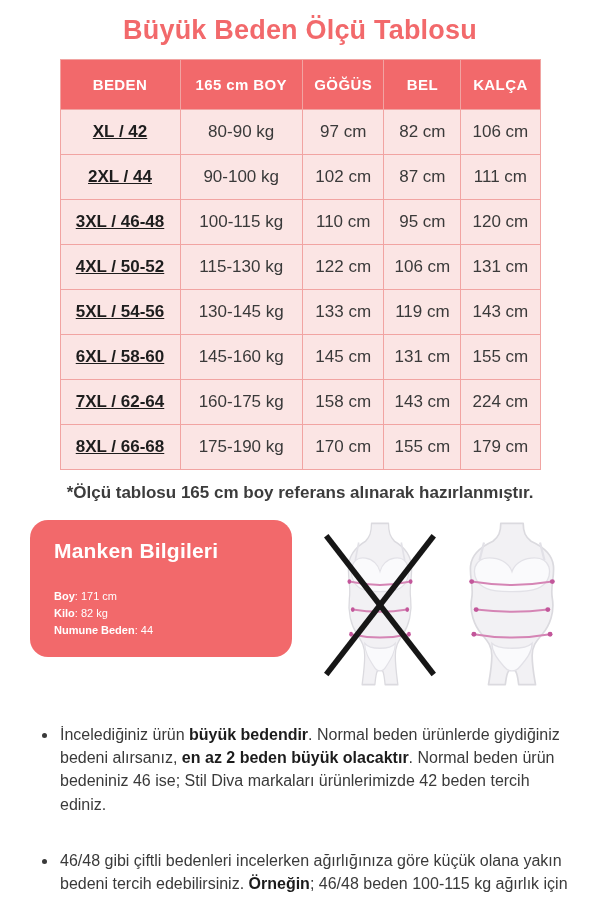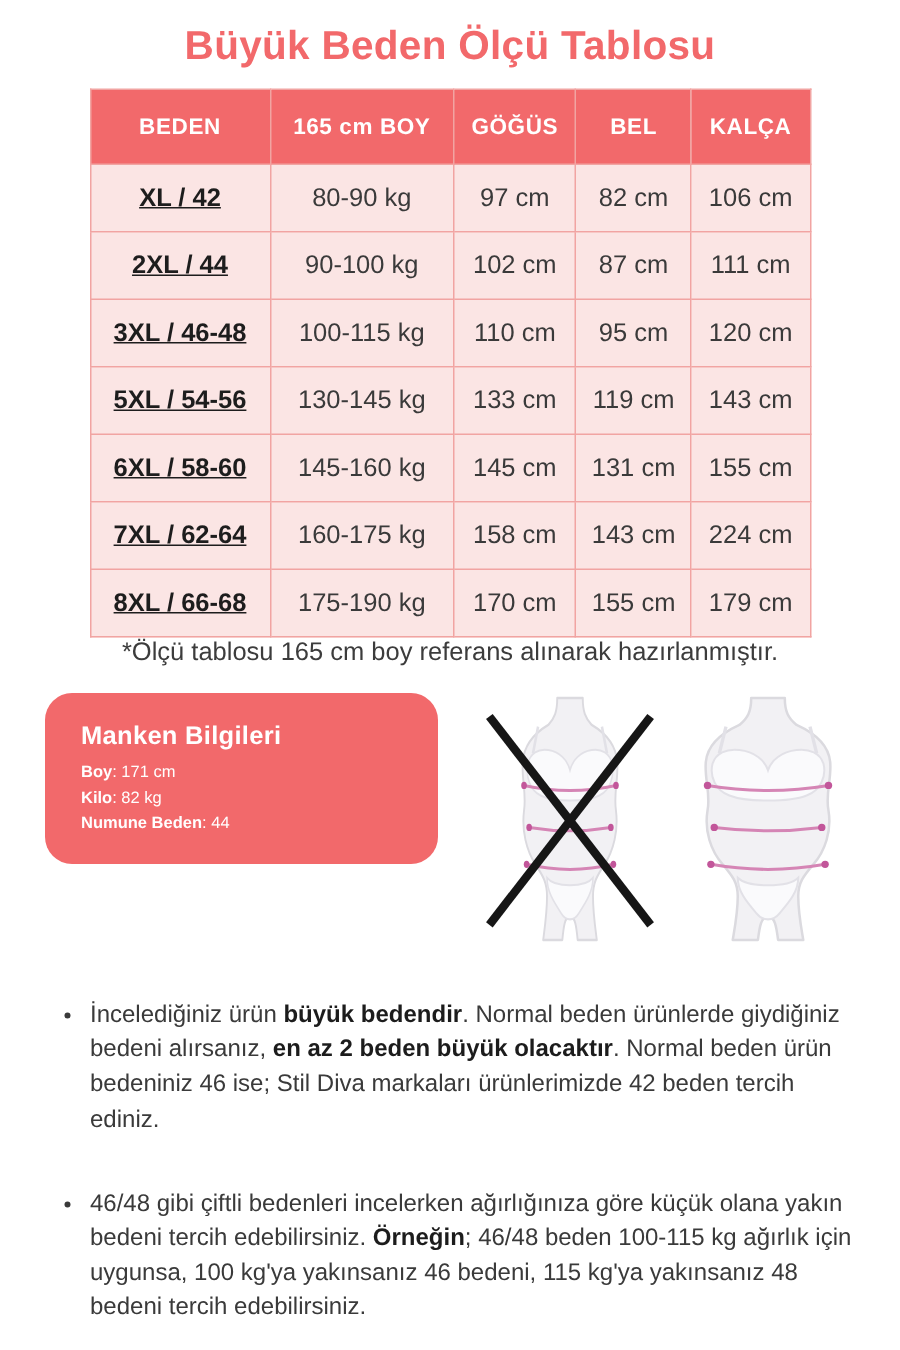--- a/index.html
+++ b/index.html
@@ -47,41 +47,43 @@
     color: #3a3a3a;
     height: 45px;
     border: 1px solid var(--border-pink);
   }
   .size-table td:first-child { font-weight: 700; color: #1d1d1d; text-decoration: underline; }
 
   .footnote {
     text-align: center;
     font-size: 17px;
     color: #3c3c3c;
+    margin-top: 13px;
+    font-weight: bold;
   }
 
   .model-row {
     display: flex;
     align-items: flex-start;
     margin-top: 17px;
     padding-left: 30px;
     height: 170px;
   }
   .model-box {
     background: var(--accent);
     color: #ffffff;
     border-radius: 18px;
     padding: 19px 24px 18px 24px;
     width: 262px;
     flex: none;
   }
   .model-box h2 {
-    font-size: 17px;
+    font-size: 21px;
     font-weight: 700;
-    margin-bottom: 6px;
+    margin-bottom: 25px;
     letter-spacing: 0.2px;
   }
   .model-line { font-size: 11px; line-height: 1.55; font-weight: 400; }
   .model-line b { font-weight: 700; }
 
   .figures {
     flex: 1;
     display: flex;
     justify-content: center;
     gap: 6px;
@@ -141,20 +143,27 @@
           <td>102 cm</td>
           <td>87 cm</td>
           <td>111 cm</td>
         </tr>
         <tr>
           <td>3XL / 46-48</td>
           <td>100-115 kg</td>
           <td>110 cm</td>
           <td>95 cm</td>
           <td>120 cm</td>
+        </tr>
+        <tr>
+          <td>4XL / 50-52</td>
+          <td>115-130 kg</td>
+          <td>122 cm</td>
+          <td>106 cm</td>
+          <td>131 cm</td>
         </tr>
         <tr>
           <td>5XL / 54-56</td>
           <td>130-145 kg</td>
           <td>133 cm</td>
           <td>119 cm</td>
           <td>143 cm</td>
         </tr>
         <tr>
           <td>6XL / 58-60</td>

